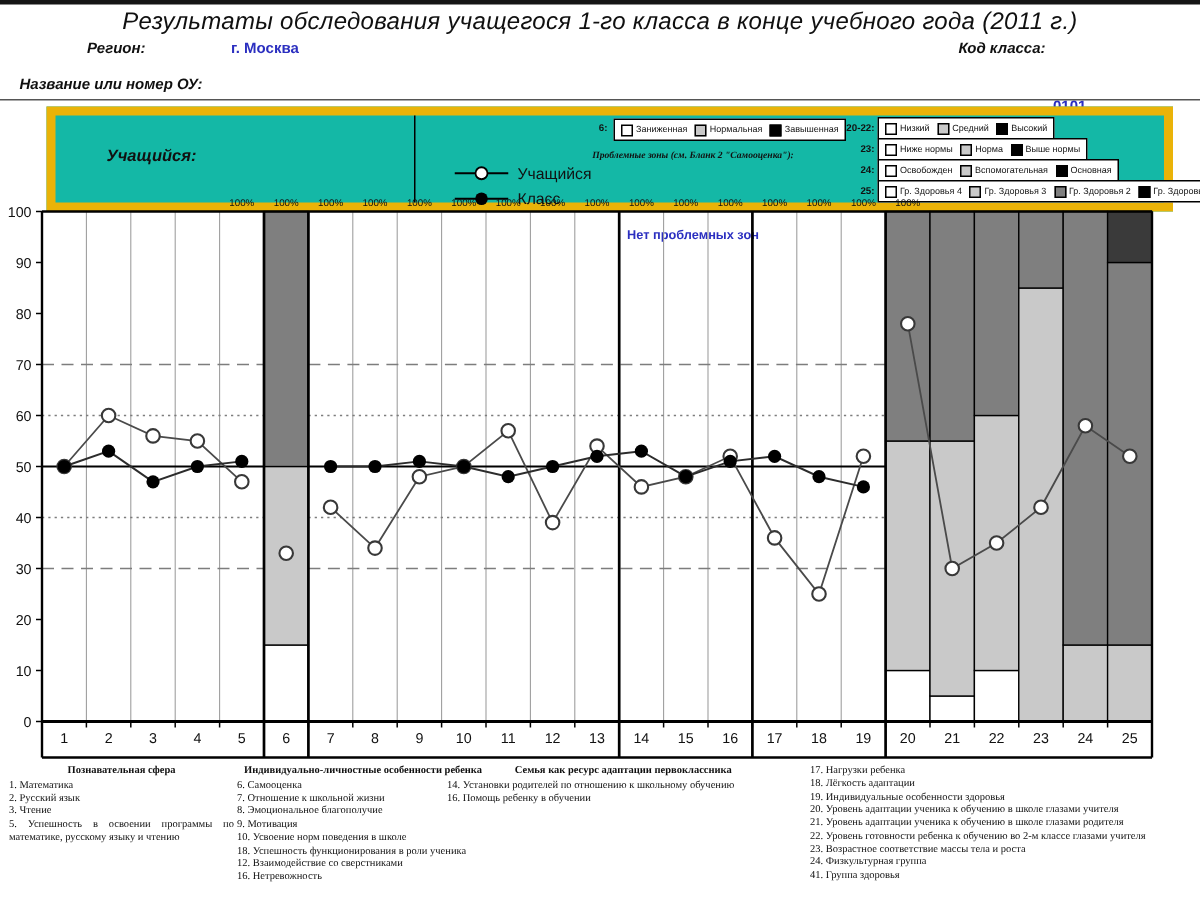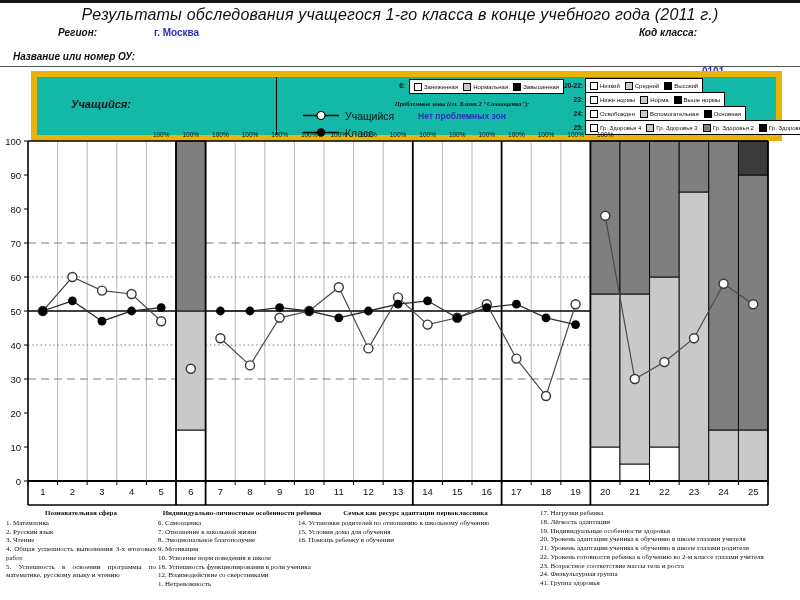--- a/index.html
+++ b/index.html
@@ -94,21 +94,21 @@
       <span class="opt">
         <span class="sq" style="background: rgb(201, 201, 201);"></span>
         <span class="opt-t">Нормальная</span>
       </span>
       <span class="opt">
         <span class="sq" style="background: rgb(0, 0, 0);"></span>
         <span class="opt-t">Завышенная</span>
       </span>
     </span>
   <div id="pz-caption">Проблемные зоны (см. Бланк 2 "Самооценка"):</div>
-  <div id="pz-value" class="blue" style="color: rgb(43, 47, 192);">Нет проблемных зон</div>
+  <div id="pz-value" class="blue" style="color: rgb(43, 47, 192); margin-top: 40px;">Нет проблемных зон</div>
 
   <div id="legend-groups">
       <div class="lg-row">
         <span class="lg-prefix">20-22:</span>
         <span class="optbox">
           <span class="opt">
             <span class="sq" style="background: rgb(255, 255, 255);"></span>
             <span class="opt-t">Низкий</span>
           </span>
           <span class="opt">
@@ -389,38 +389,36 @@
         <circle cx="575.6" cy="324.6" r="4.4" fill="#000"></circle>
       </g>
     </svg></div>
 
 <div id="footnotes">
     <div class="fn-col" id="fn1">
       <div class="fn-head">Познавательная сфера</div>
       <div class="fn-item">1. Математика</div>
       <div class="fn-item">2. Русский язык</div>
       <div class="fn-item">3. Чтение</div>
-      <div class="fn-item">4. Общая успешность выполнения 3-х итоговых работ</div>
       <div class="fn-item">5. Успешность в освоении программы по математике, русскому языку и чтению</div>
     </div>
     <div class="fn-col" id="fn2">
       <div class="fn-head">Индивидуально-личностные особенности ребенка</div>
       <div class="fn-item">6. Самооценка</div>
       <div class="fn-item">7. Отношение к школьной жизни</div>
       <div class="fn-item">8. Эмоциональное благополучие</div>
       <div class="fn-item">9. Мотивация</div>
       <div class="fn-item">10. Усвоение норм поведения в школе</div>
       <div class="fn-item">18. Успешность функционирования в роли ученика</div>
       <div class="fn-item">12. Взаимодействие со сверстниками</div>
-      <div class="fn-item">1. Нетревожность</div>
+      <div class="fn-item">16. Нетревожность</div>
     </div>
     <div class="fn-col" id="fn3">
       <div class="fn-head">Семья как ресурс адаптации первоклассника</div>
       <div class="fn-item">14. Установки родителей по отношению к школьному обучению</div>
-      <div class="fn-item">15. Условия дома для обучения</div>
       <div class="fn-item">16. Помощь ребенку в обучении</div>
     </div>
     <div class="fn-col" id="fn4">
       <div class="fn-item">17. Нагрузки ребенка</div>
       <div class="fn-item">18. Лёгкость адаптации</div>
       <div class="fn-item">19. Индивидуальные особенности здоровья</div>
       <div class="fn-item">20. Уровень адаптации ученика к обучению в школе глазами учителя</div>
       <div class="fn-item">21. Уровень адаптации ученика к обучению в школе глазами родителя</div>
       <div class="fn-item">22. Уровень готовности ребенка к обучению во 2-м классе глазами учителя</div>
       <div class="fn-item">23. Возрастное соответствие массы тела и роста</div>

